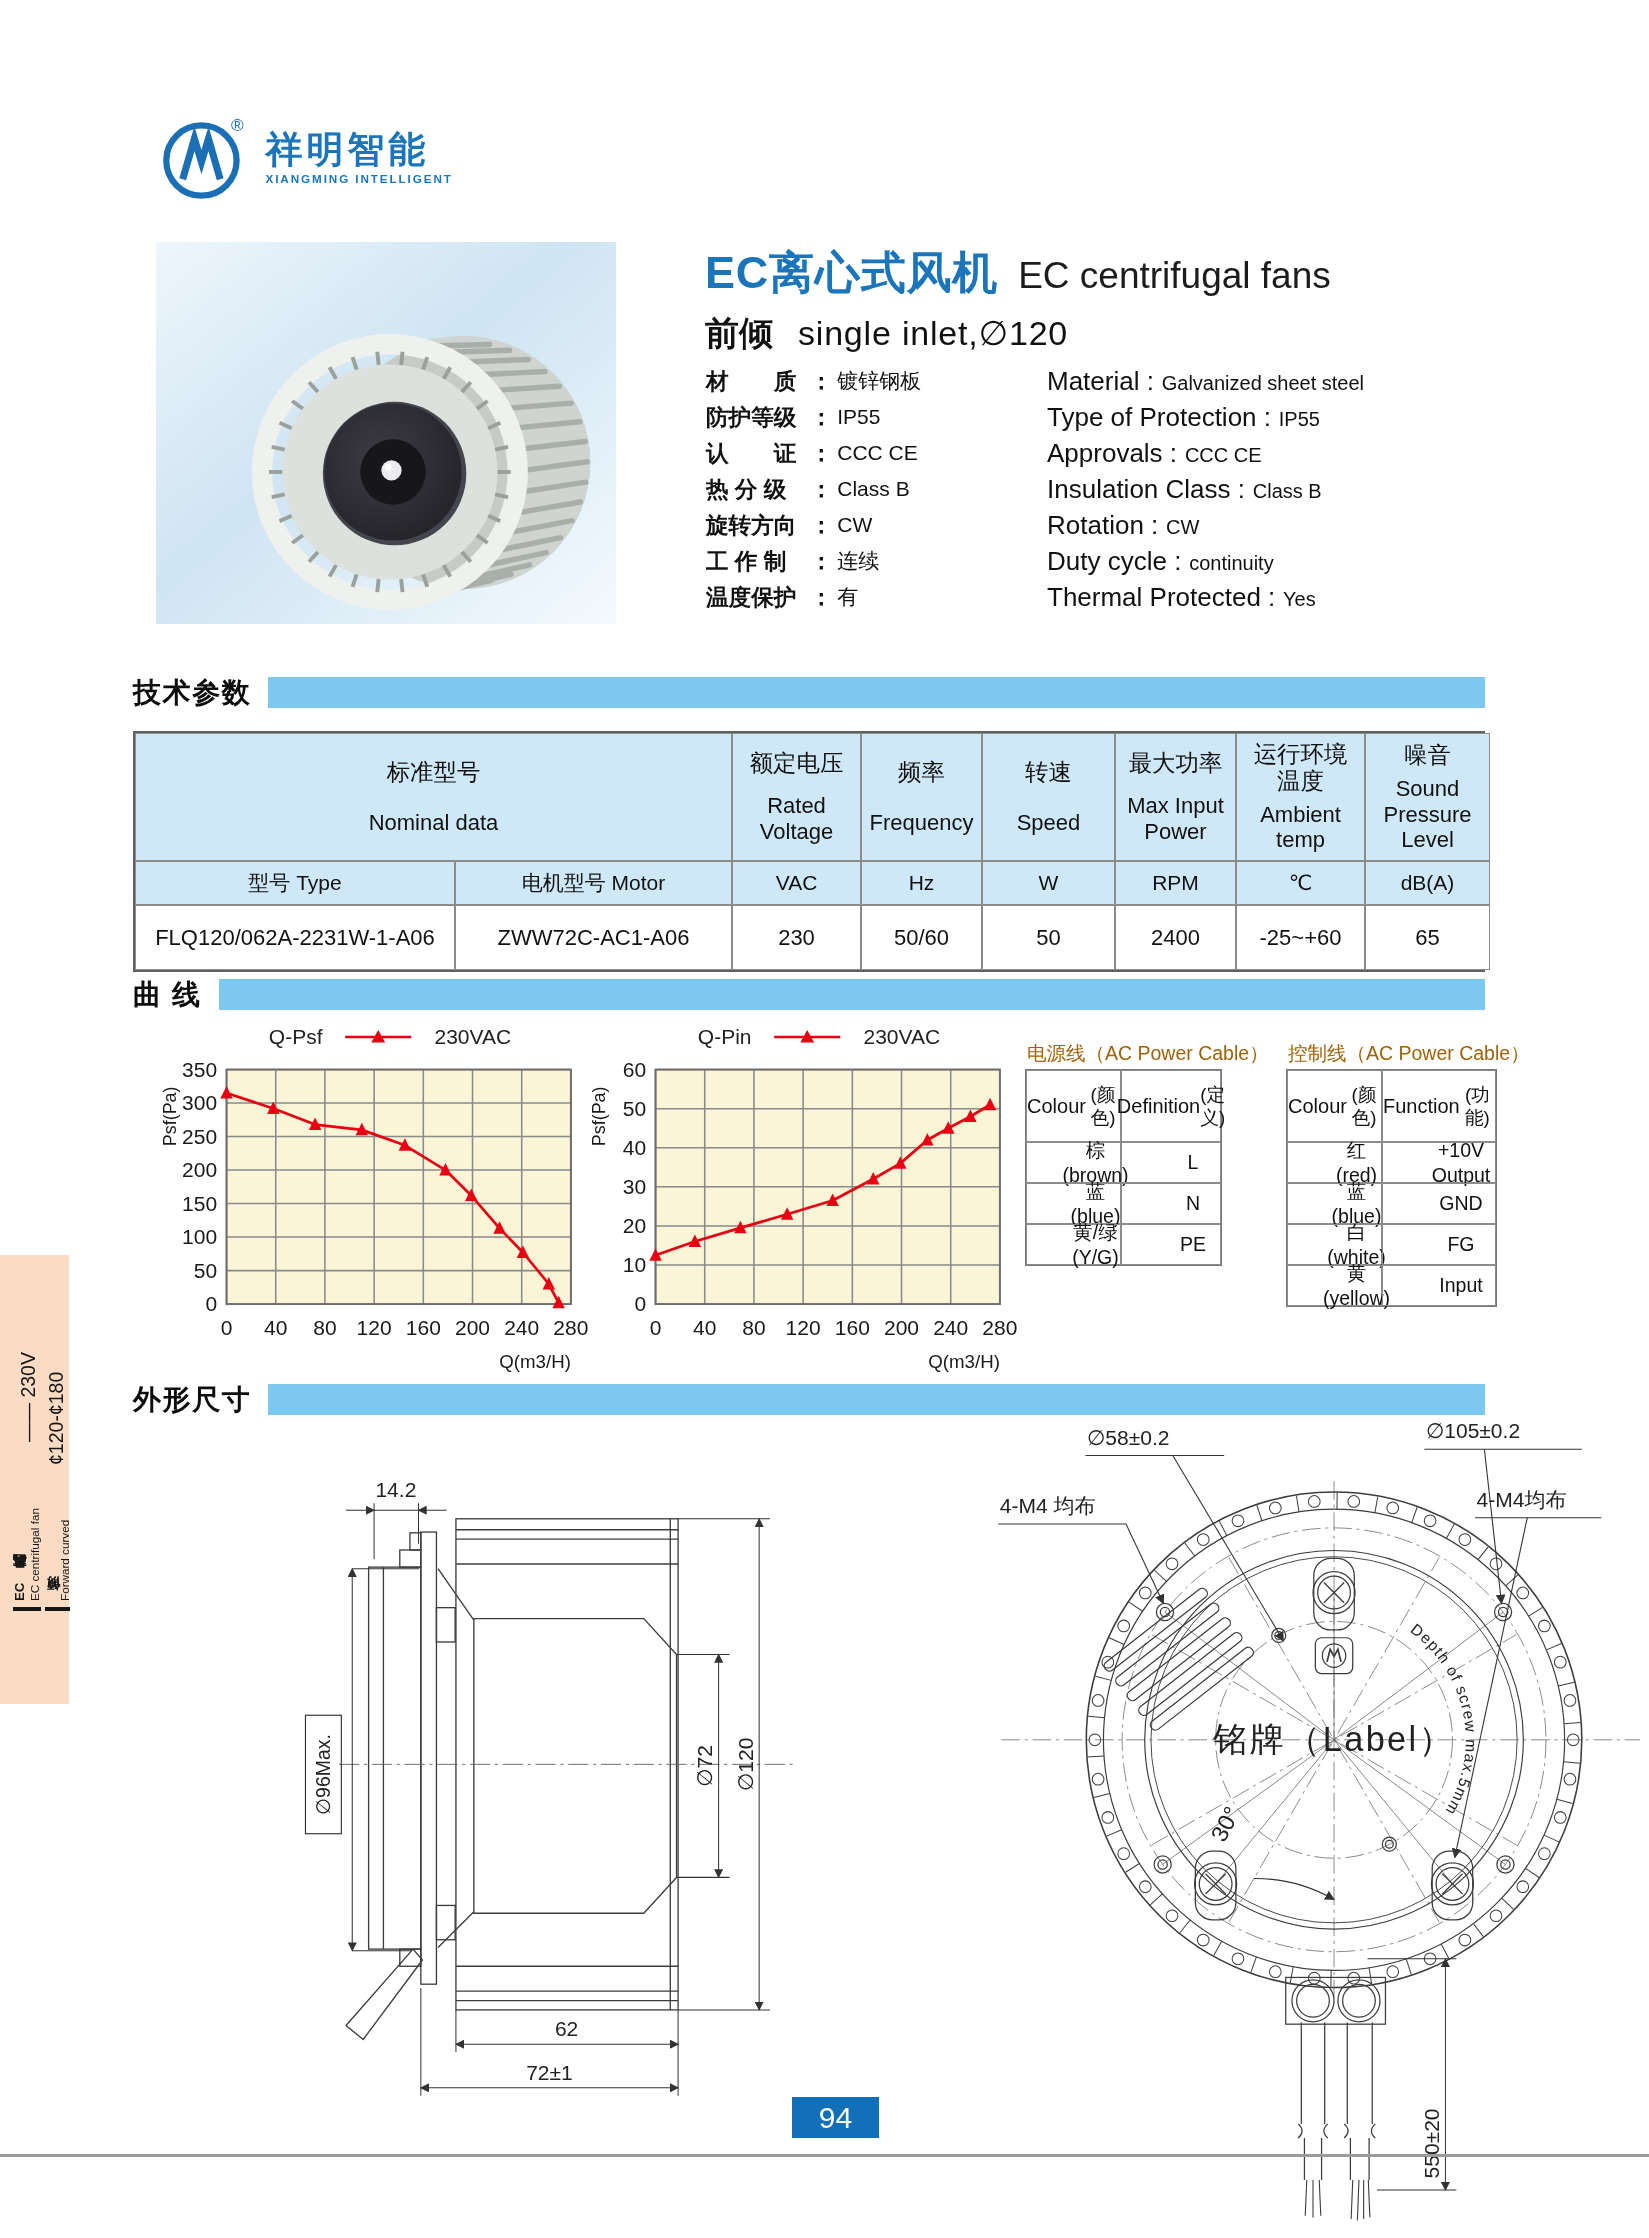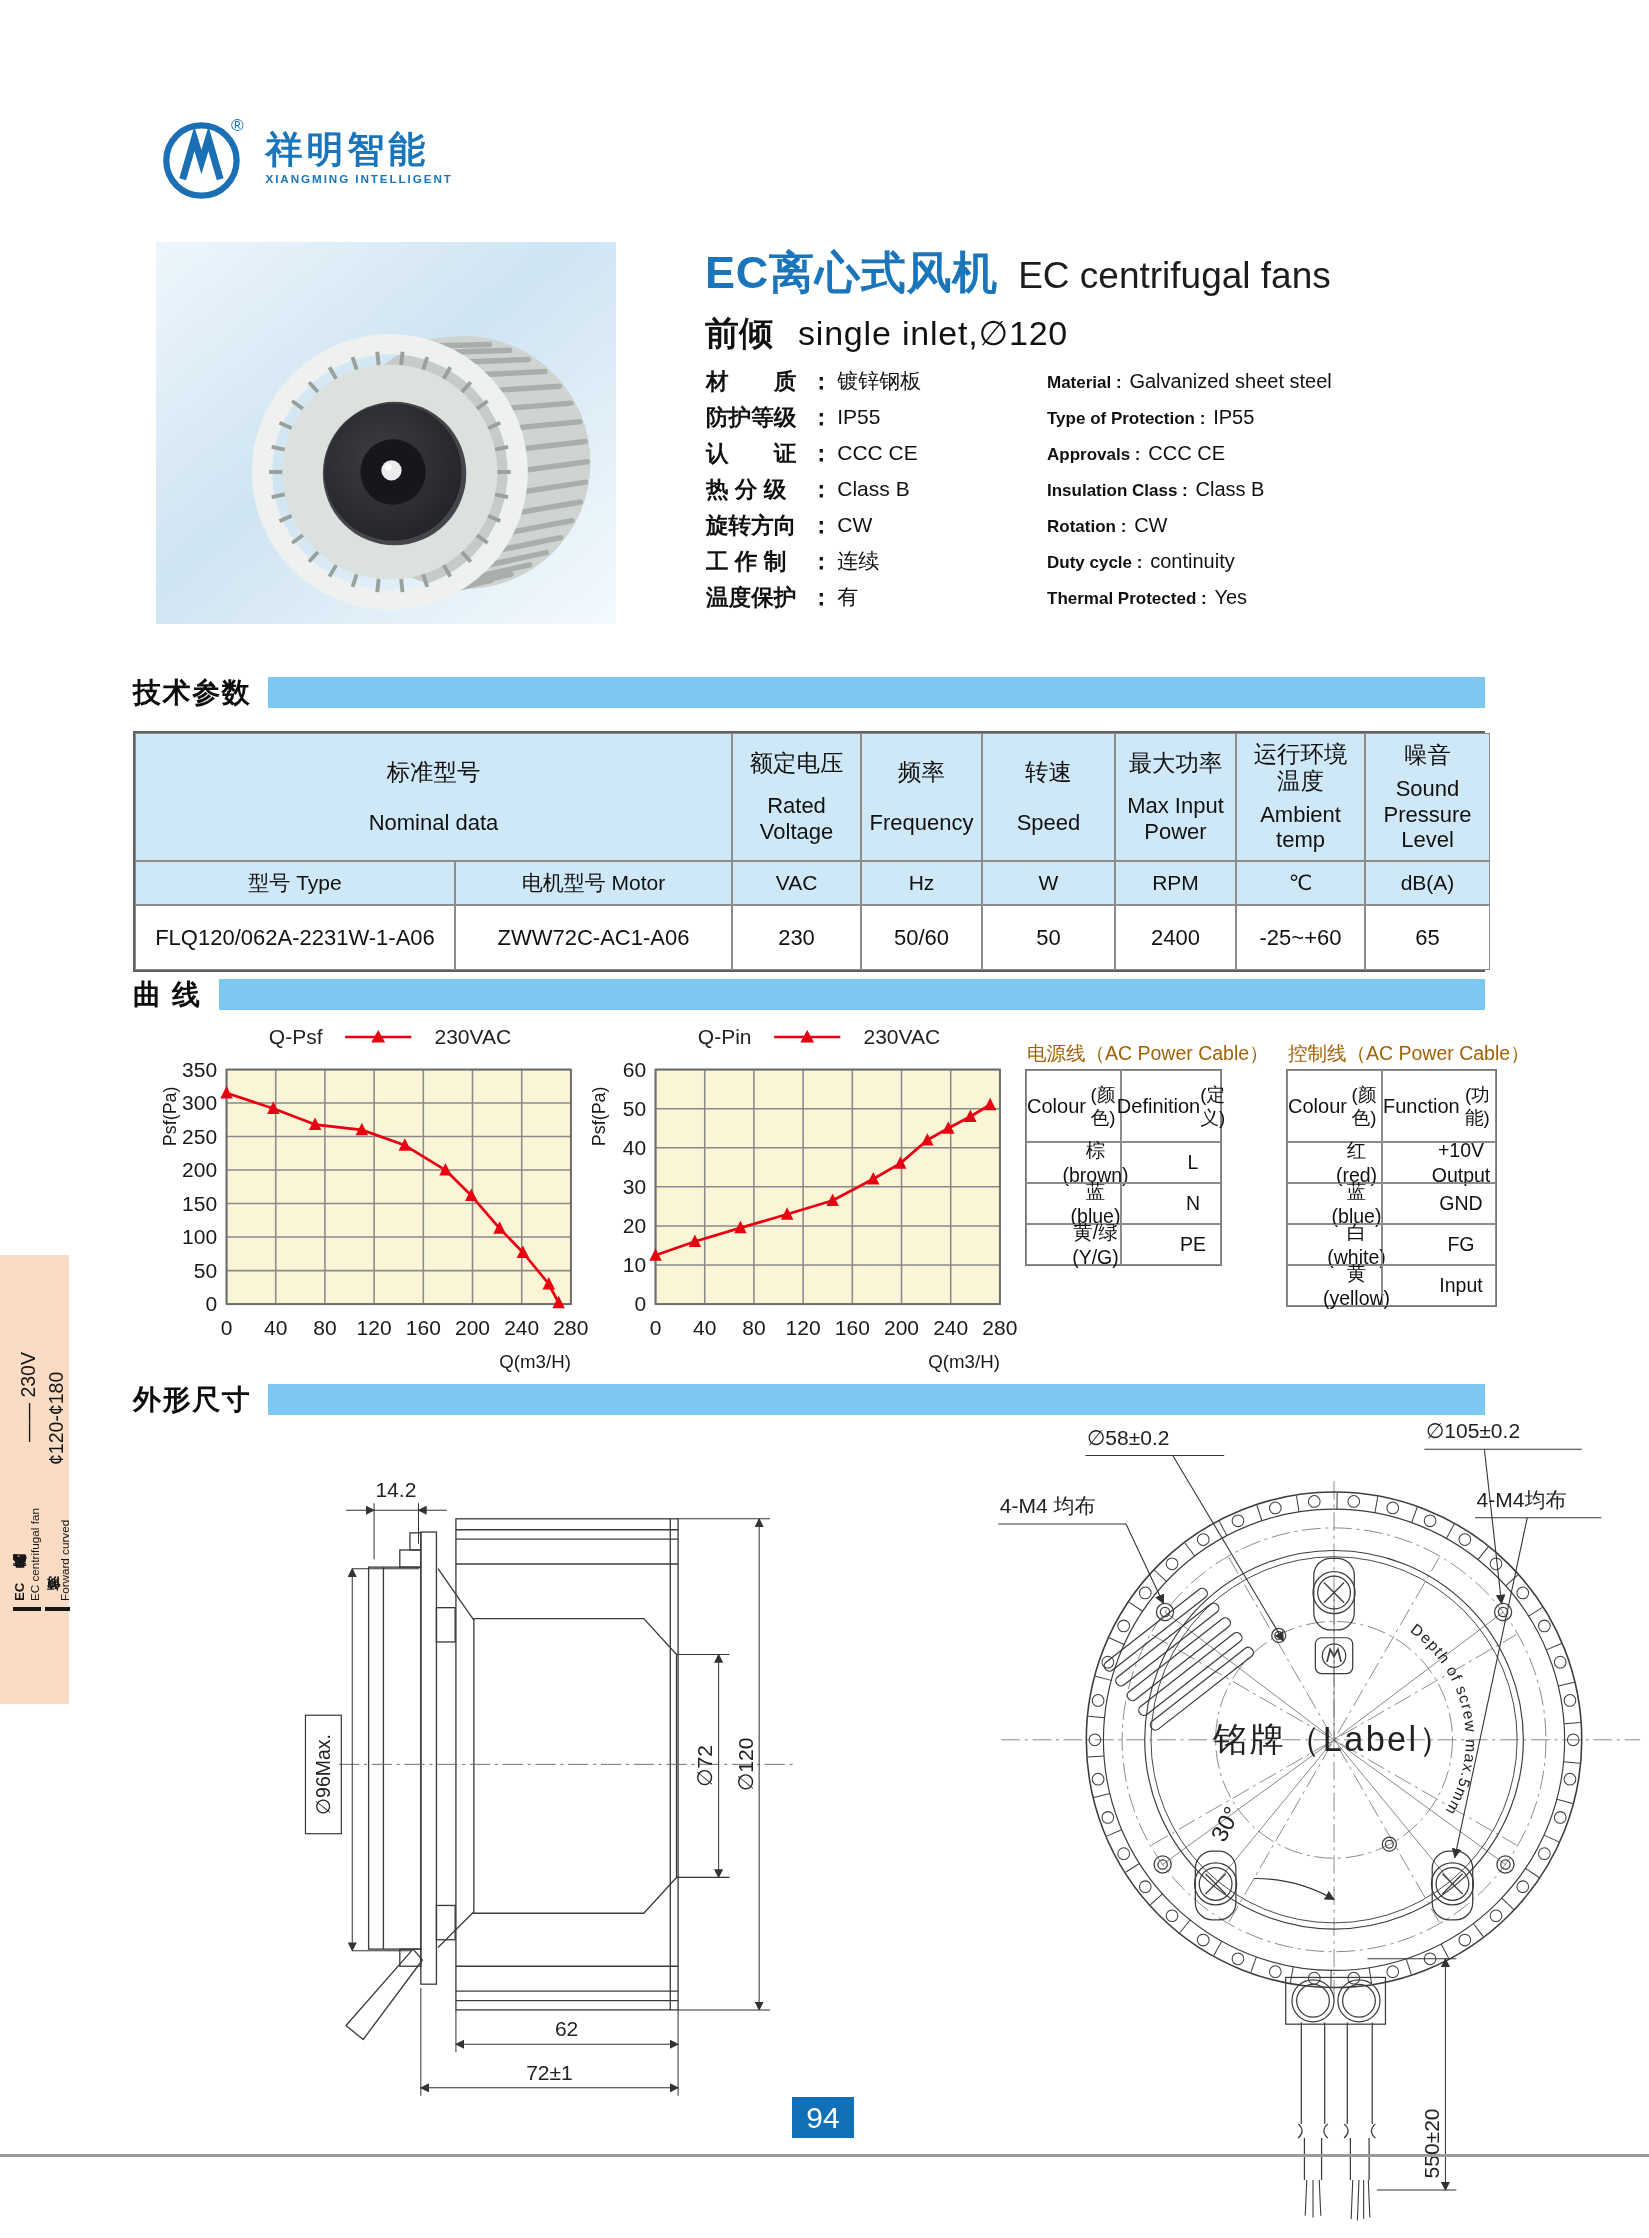--- a/index.html
+++ b/index.html
@@ -20,21 +20,21 @@
   .title-line2{display:flex;align-items:baseline;margin-top:7.8px;}
   .s-zh{font-size:34px;font-weight:bold;color:#111;}
   .s-en{font-size:34px;font-weight:500;color:#111;margin-left:25px;letter-spacing:0.8px;}
   
   .specs{position:absolute;left:706px;top:363px;width:826px;}
   .spec-row{position:relative;height:36px;display:flex;align-items:center;}
   .spec-zh-label{font-size:22.6px;font-weight:bold;width:104px;white-space:nowrap;}
   .spec-colon{font-size:22.6px;font-weight:bold;}
   .spec-zh-val{font-size:21px;margin-left:4.7px;white-space:nowrap;}
   .spec-en{position:absolute;left:341px;white-space:nowrap;font-size:20px;}
-  .spec-en b{font-size:17px;font-weight:bold;margin-right:7.8px;}
+  .spec-en b{font-size:26px;font-weight:normal;margin-right:7.8px;}
   
   .sec{position:absolute;display:flex;align-items:center;}
   .sec-title{font-size:28px;font-weight:bold;color:#0d0d0d;margin-right:17px;white-space:nowrap;letter-spacing:1.6px;}
   .sec-bar{flex:1;height:31px;background:var(--section-bar,#7dc8f0);}
   
   .tech-table{position:absolute;left:133px;top:731px;width:1352px;
       display:grid;grid-template-columns:320px 277px 129px 121px 133px 121px 129px 125px;
       grid-template-rows:128px 44px 65px;border:2.3px solid #606060;box-sizing:border-box;}
   .tt{border:1.2px solid var(--table-border,#8c8c8c);display:flex;flex-direction:column;
       align-items:center;justify-content:space-evenly;background:var(--thbg,#cfe8f8);
@@ -56,21 +56,21 @@
   .ct-en{font-size:20px;} .ct-zh{font-size:18.7px;}
   .ct-cell{font-size:19.5px;padding-left:44px;}
   
   svg.drawing{position:absolute;}
   svg.drawing text{font-family:"Liberation Sans","DejaVu Sans",sans-serif;fill:#222;}
   
   .sidebar{position:absolute;left:0;top:1255px;width:69px;height:449px;background:var(--sidebar,#fadcc4);}
   .vtext{position:absolute;writing-mode:vertical-rl;transform:rotate(180deg);white-space:nowrap;color:#161616;}
   .vbar{position:absolute;background:#161616;}
   
-  .page-num{position:absolute;left:792px;top:2097px;width:62px;height:41px;background:var(--pagebox,#1270b8);
+  .page-num{position:absolute;left:792px;top:2097px;width:87px;height:41px;background:var(--pagebox,#1270b8);
       color:#fff;font-size:30px;display:flex;align-items:center;justify-content:center;}
   .bottom-rule{position:absolute;left:0;top:2154px;width:1649px;height:3.1px;background:#9b9b9b;}
 </style>
 </head>
 <body>
 
 <div class="page">
 
   <div class="logo">
     <svg width="100" height="100" viewBox="0 0 128 128">

